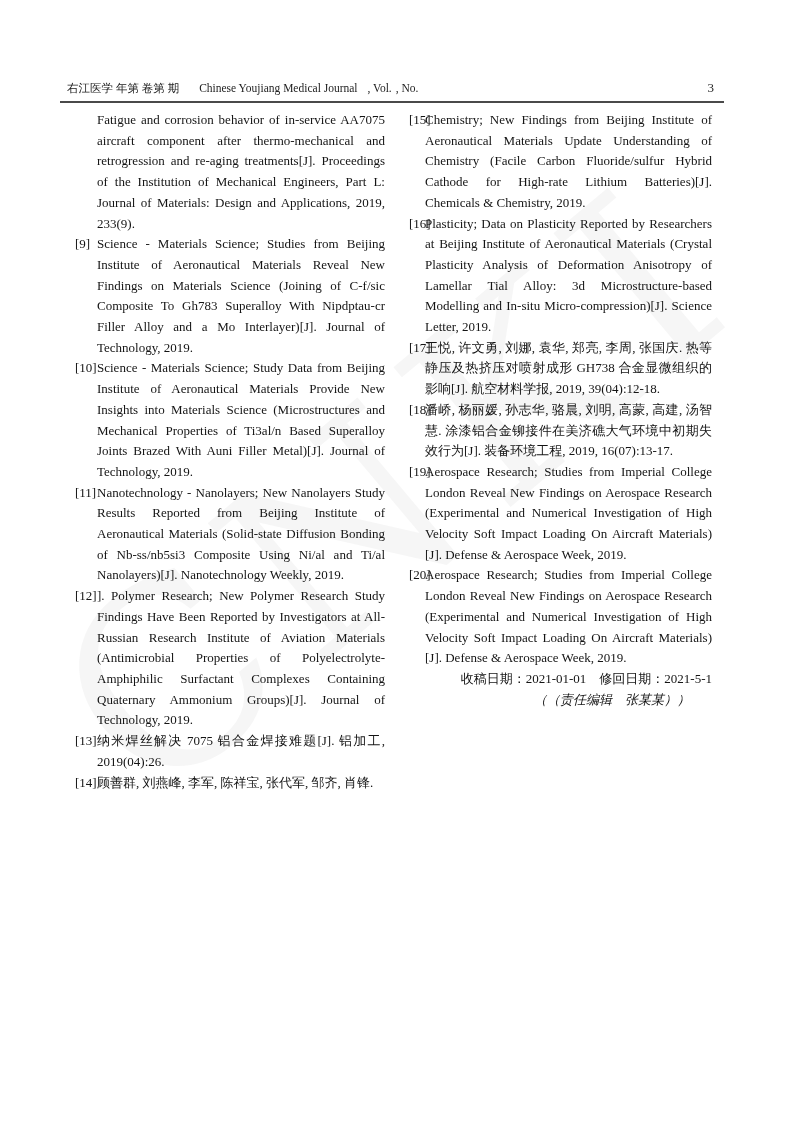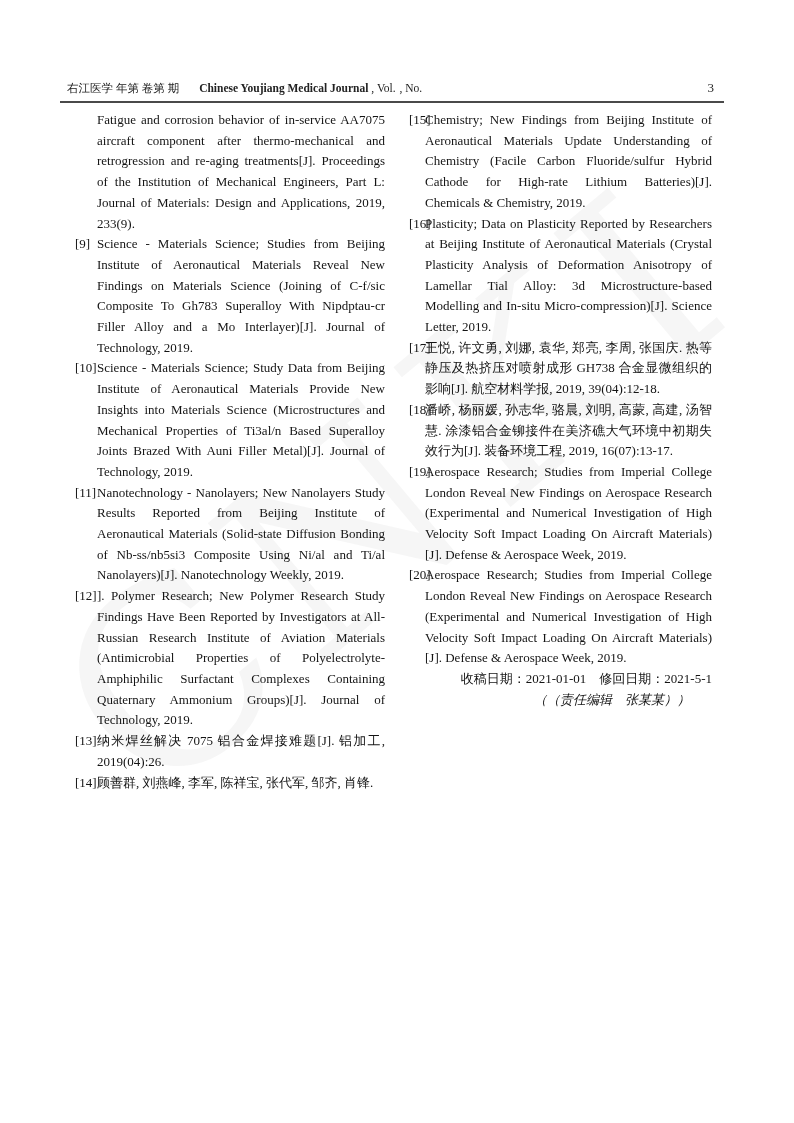--- a/index.html
+++ b/index.html
@@ -39,21 +39,21 @@
     border-bottom: 2px solid #4a4a4a;
     padding-bottom: 5px;
     display: flex;
     justify-content: space-between;
     align-items: flex-end;
     font-size: 11.5px;
     color: #222;
   }
   .header-left { padding-left: 7px; white-space: nowrap; }
   .header-left .cn { margin-right: 20px; }
-  .header-left .en { margin-right: 3px; font-weight: bold; }
+  .header-left .en { margin-right: 10px; }
   .header-left .vol { margin-right: 4px; }
   .page-number { padding-right: 10px; font-size: 13px; }
   
   .columns {
     position: absolute;
     left: 67px; top: 110px;
     width: 657px;
     display: flex;
     gap: 16px;
     font-size: 13px;

